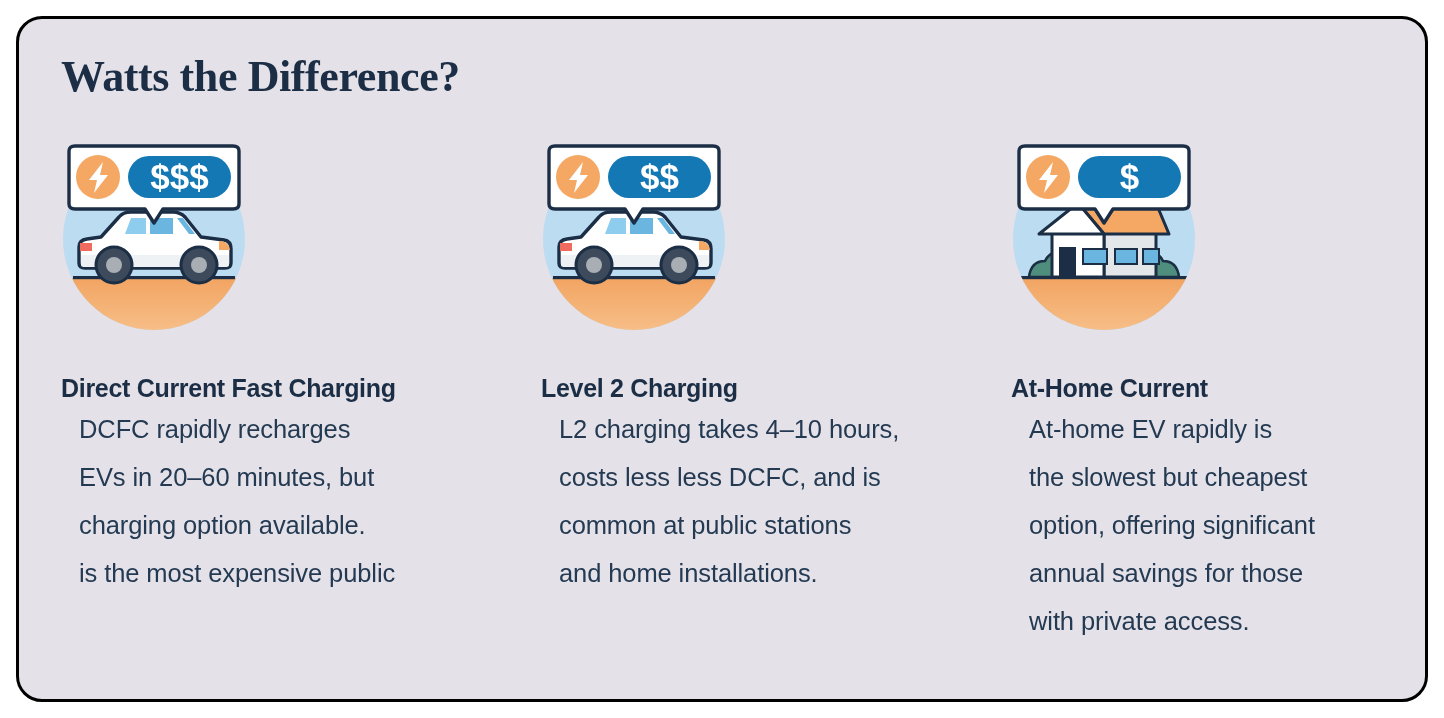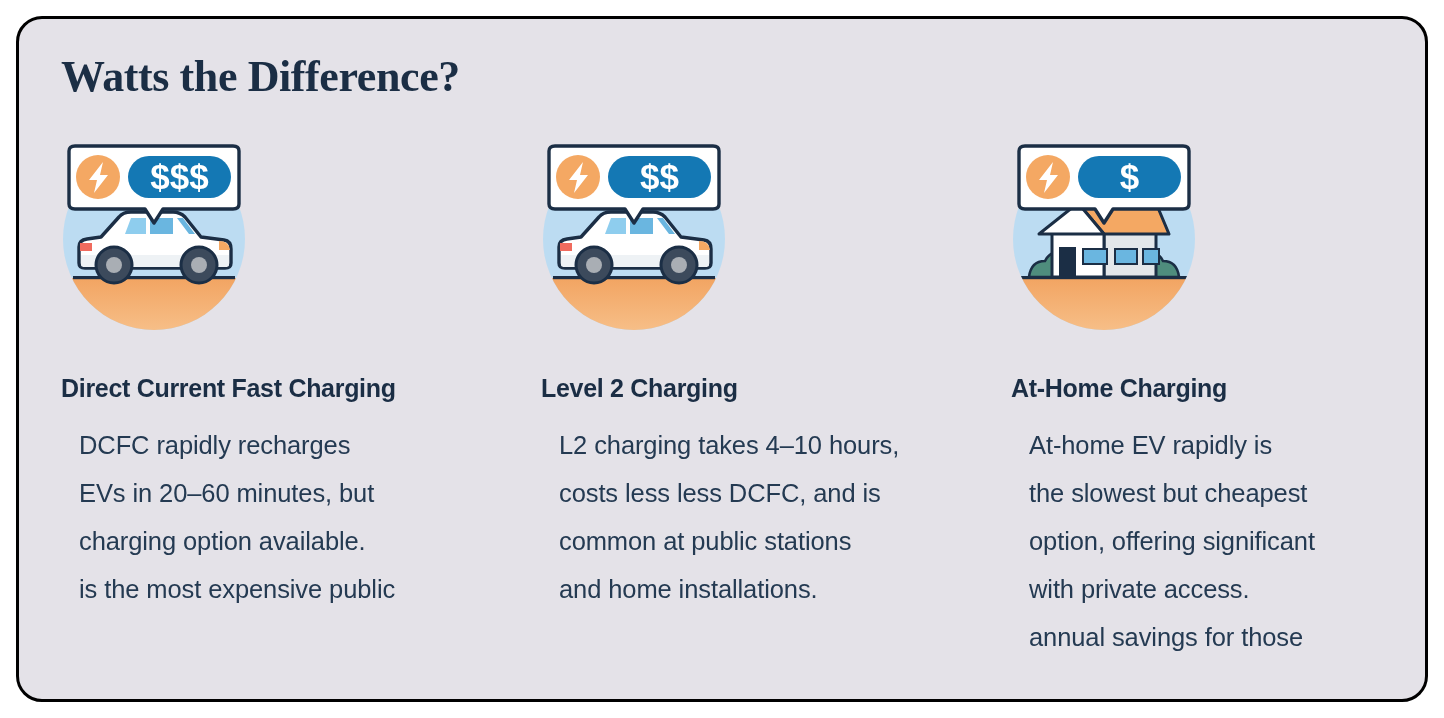--- a/index.html
+++ b/index.html
@@ -69,21 +69,21 @@
   .icon-wrap svg { display: block; }
 
   
   .card-heading {
     font-family: "Liberation Sans", sans-serif;
     font-weight: bold;
     font-size: 25px;
     line-height: 30px;
     letter-spacing: -0.3px;
     color: #1b2e45;
-    margin-bottom: 18px;
+    margin-bottom: 2px;
     white-space: nowrap;
   }
 
   .card-body {
     font-family: "Liberation Sans", sans-serif;
     font-weight: 400;
     font-size: 25.5px;
     line-height: 48px;
     letter-spacing: -0.1px;
     color: #243a52;
@@ -275,26 +275,26 @@
                 <path d="M42 25 L28 43 L36 43 L33 56 L47 38 L39 38 Z" fill="#ffffff"></path>
               </g>
               <g>
                 <rect x="67" y="19" width="103" height="42" rx="21" fill="#1478b4"></rect>
                 <text x="118.5" y="52" text-anchor="middle" font-family="Liberation Sans, sans-serif" font-size="35" font-weight="bold" fill="#ffffff">$</text>
               </g>
             </g>
           </svg>
         </div>
 
-        <div class="card-heading">At-Home Charging</div>
+        <div class="card-heading">At-Home Current</div>
 
         <div class="card-body">
           <span class="tline">At-home EV rapidly is</span>
           <span class="tline">the slowest but cheapest</span>
           <span class="tline">option, offering significant</span>
+          <span class="tline">annual savings for those</span>
           <span class="tline">with private access.</span>
-          <span class="tline">annual savings for those</span>
         </div>
       </div>
 
     </div>
   </div>
 </div>
 
 </body></html>

